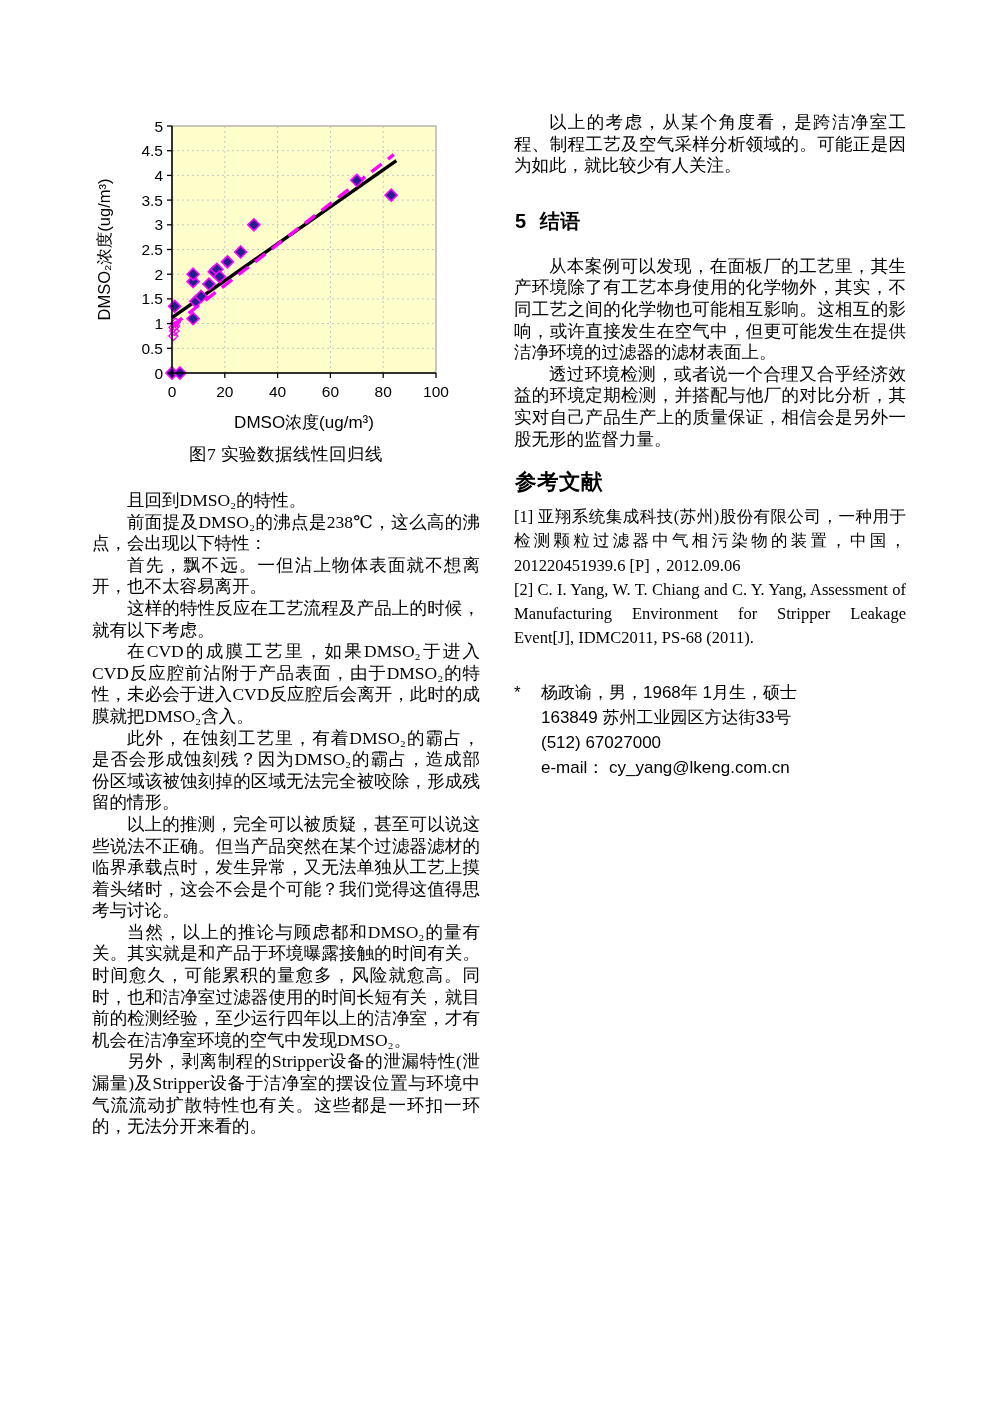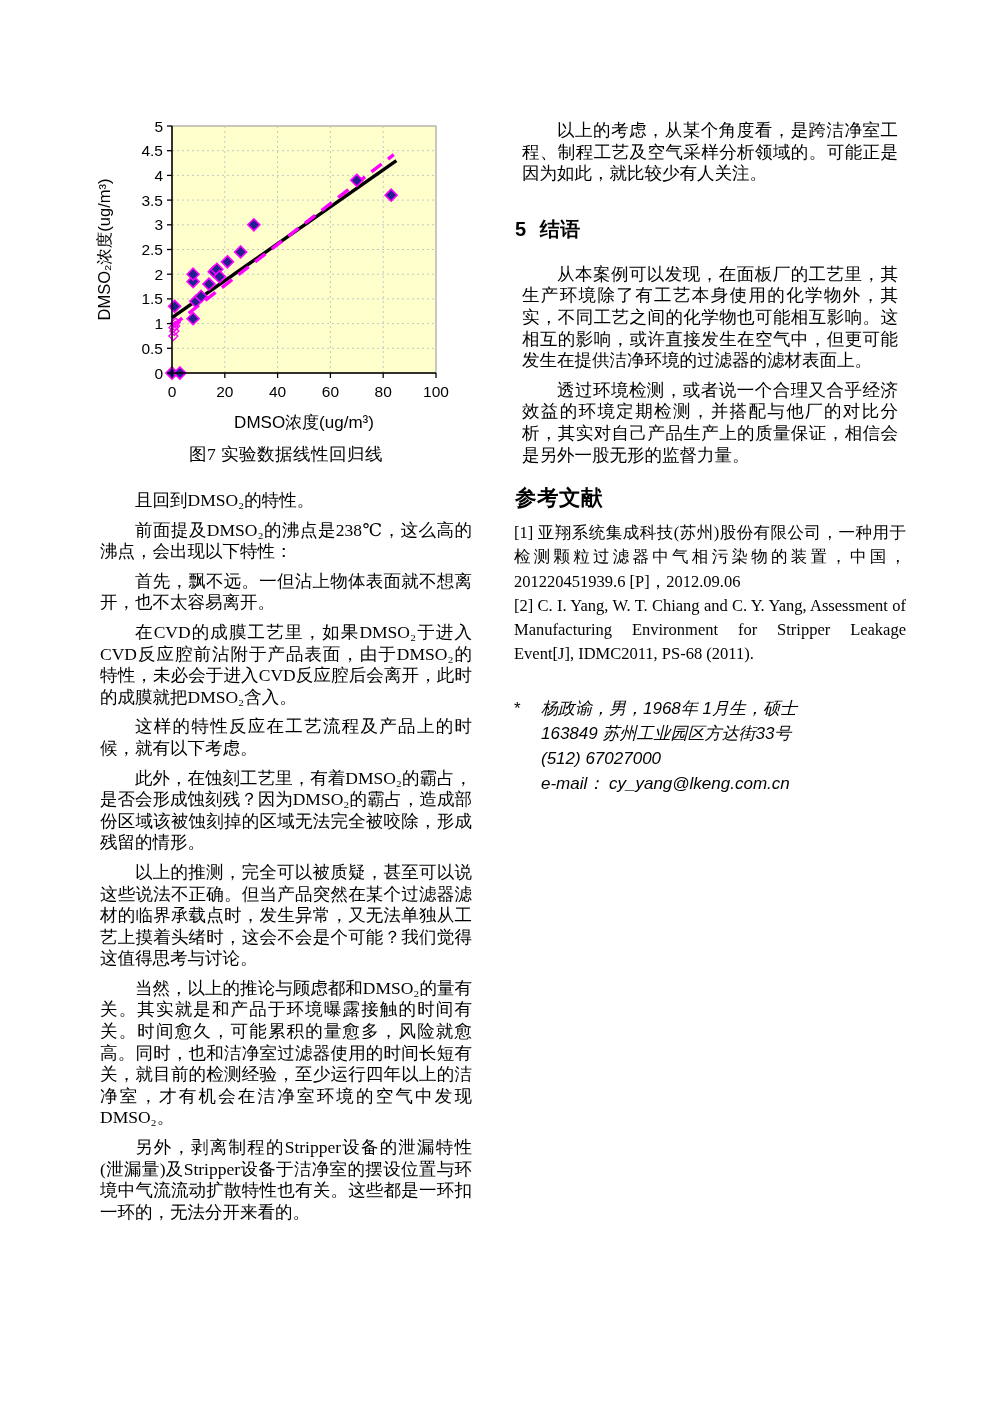--- a/index.html
+++ b/index.html
@@ -20,21 +20,21 @@
   .chart-figure{margin:0;}
   #chart{width:370px;height:330px;}
   .figure-caption{
     text-align:center;
     font-size:17.5px;
     margin-top:0;
     letter-spacing:0.5px;
   }
 
   .body-text{font-size:17.5px;line-height:21.6px;text-align:justify;}
-  .body-text p{margin:8px;text-indent:2em;}
+  .body-text p{margin:0;text-indent:2em;}
   .left-text{margin-top:24px;}
 
   .section-heading{
     font-family:"Liberation Sans","DejaVu Sans",sans-serif;
     font-weight:bold;
     font-size:20px;
     margin:31px 0 21px 1px;
     letter-spacing:0.5px;
   }
   .heading-num{margin-right:13px;}
@@ -43,21 +43,21 @@
   .refs p{margin:0;font-size:16.5px;line-height:24.2px;text-align:justify;}
 
   .footnote{
     margin-top:30px;
     display:flex;
     font-family:"Liberation Sans","DejaVu Sans",sans-serif;
     font-size:17px;
     line-height:25px;
   }
   .fn-marker{width:27px;flex:0 0 27px;}
-  .fn-lines{flex:1;font-style:italic;}
+  .fn-lines{flex:1;}
 </style>
 </head>
 <body>
 
 <div class="page">
 
   <div class="col col-left">
 
     <figure class="chart-figure">
       <div id="chart"><svg viewBox="0 0 370 330" width="370" height="330">
@@ -140,22 +140,22 @@
             <text x="212" y="316" text-anchor="middle" font-size="17" font-family="&quot;Liberation Sans&quot;,&quot;DejaVu Sans&quot;,sans-serif" fill="#000">DMSO浓度(ug/m³)</text>
             <text x="18" y="137.5" transform="rotate(-90 18 137.5)" text-anchor="middle" font-size="16.5" font-family="&quot;Liberation Sans&quot;,&quot;DejaVu Sans&quot;,sans-serif" fill="#000">DMSO₂浓度(ug/m³)</text>
           </svg></div>
       <figcaption class="figure-caption">图7 实验数据线性回归线</figcaption>
     </figure>
 
     <div class="body-text left-text">
       <p>且回到DMSO₂的特性。</p>
       <p>前面提及DMSO₂的沸点是238℃，这么高的沸点，会出现以下特性：</p>
       <p>首先，飘不远。一但沾上物体表面就不想离开，也不太容易离开。</p>
+      <p>这样的特性反应在工艺流程及产品上的时候，就有以下考虑。</p>
       <p>在CVD的成膜工艺里，如果DMSO₂于进入CVD反应腔前沾附于产品表面，由于DMSO₂的特性，未必会于进入CVD反应腔后会离开，此时的成膜就把DMSO₂含入。</p>
-      <p>这样的特性反应在工艺流程及产品上的时候，就有以下考虑。</p>
       <p>此外，在蚀刻工艺里，有着DMSO₂的霸占，是否会形成蚀刻残？因为DMSO₂的霸占，造成部份区域该被蚀刻掉的区域无法完全被咬除，形成残留的情形。</p>
       <p>以上的推测，完全可以被质疑，甚至可以说这些说法不正确。但当产品突然在某个过滤器滤材的临界承载点时，发生异常，又无法单独从工艺上摸着头绪时，这会不会是个可能？我们觉得这值得思考与讨论。</p>
       <p>当然，以上的推论与顾虑都和DMSO₂的量有关。其实就是和产品于环境曝露接触的时间有关。时间愈久，可能累积的量愈多，风险就愈高。同时，也和洁净室过滤器使用的时间长短有关，就目前的检测经验，至少运行四年以上的洁净室，才有机会在洁净室环境的空气中发现DMSO₂。</p>
       <p>另外，剥离制程的Stripper设备的泄漏特性(泄漏量)及Stripper设备于洁净室的摆设位置与环境中气流流动扩散特性也有关。这些都是一环扣一环的，无法分开来看的。</p>
     </div>
 
   </div>
 
   <div class="col col-right">
 

